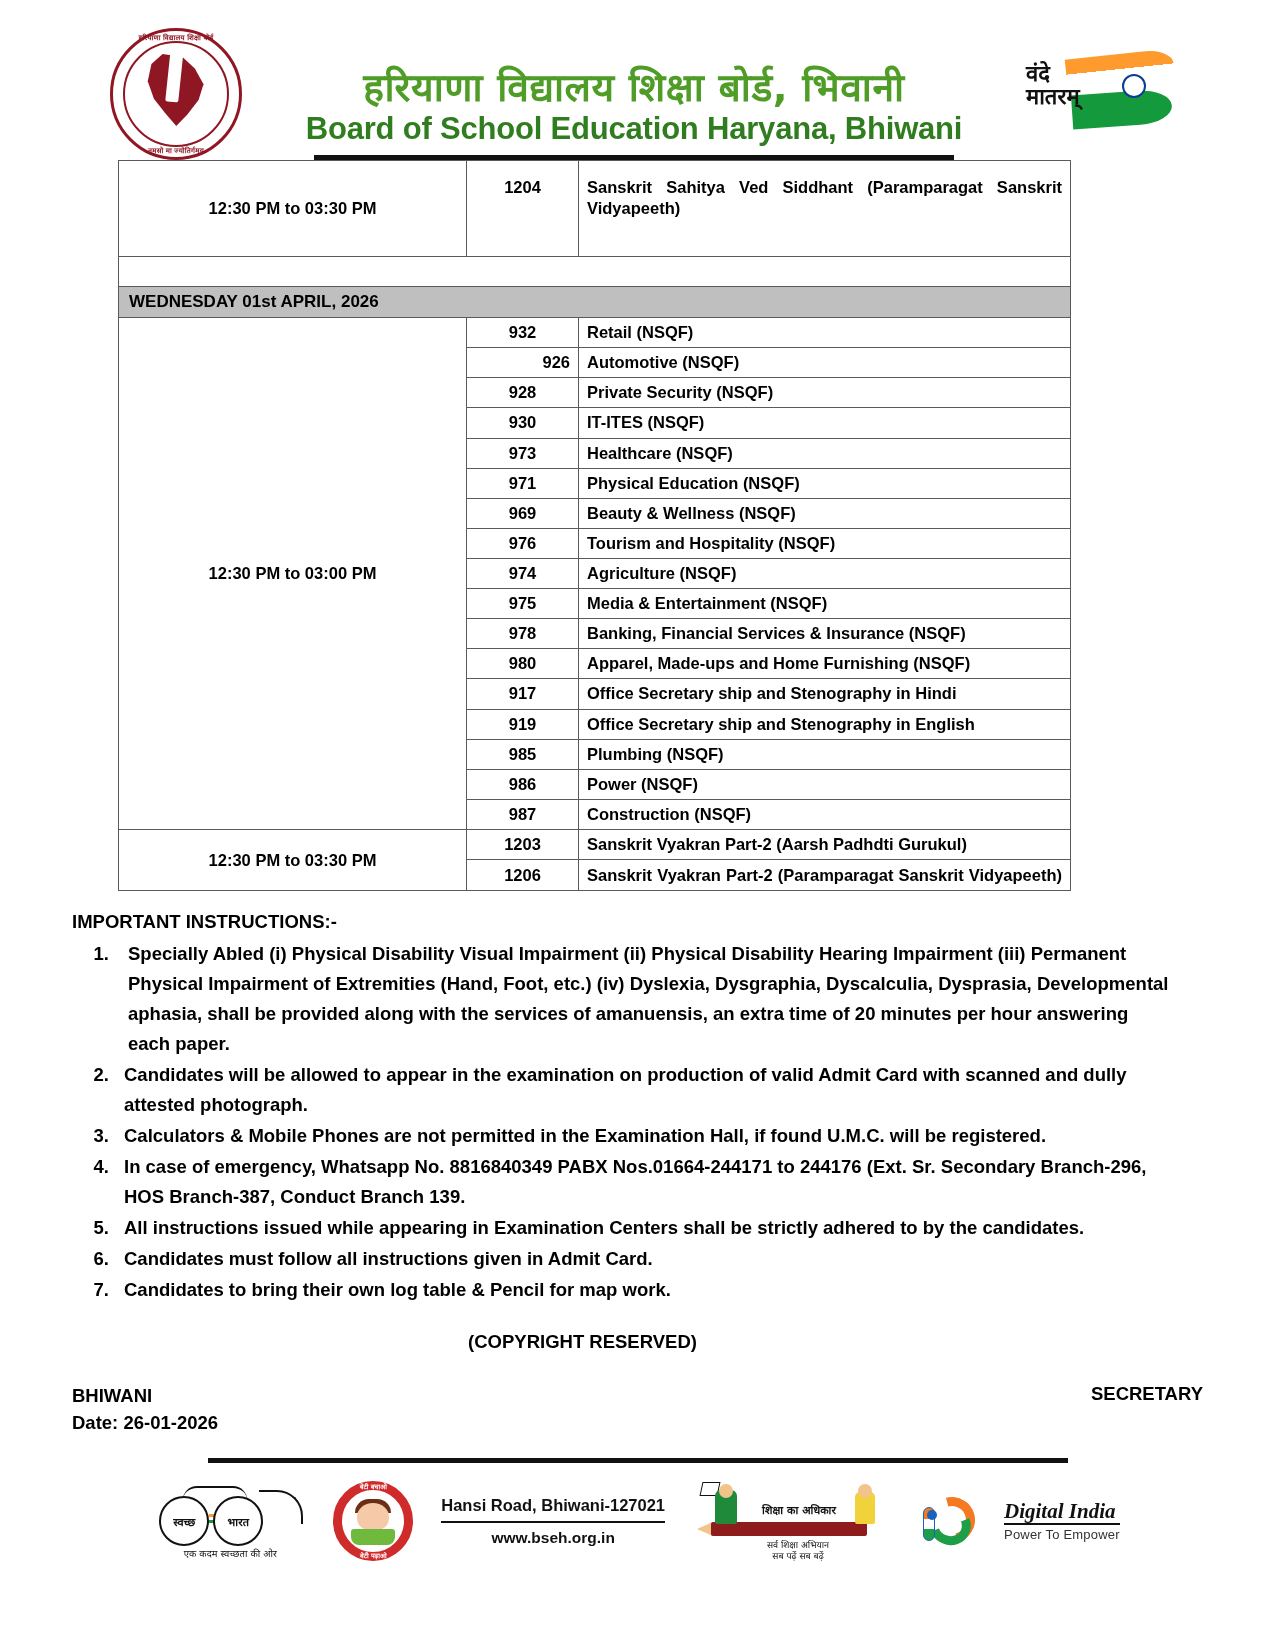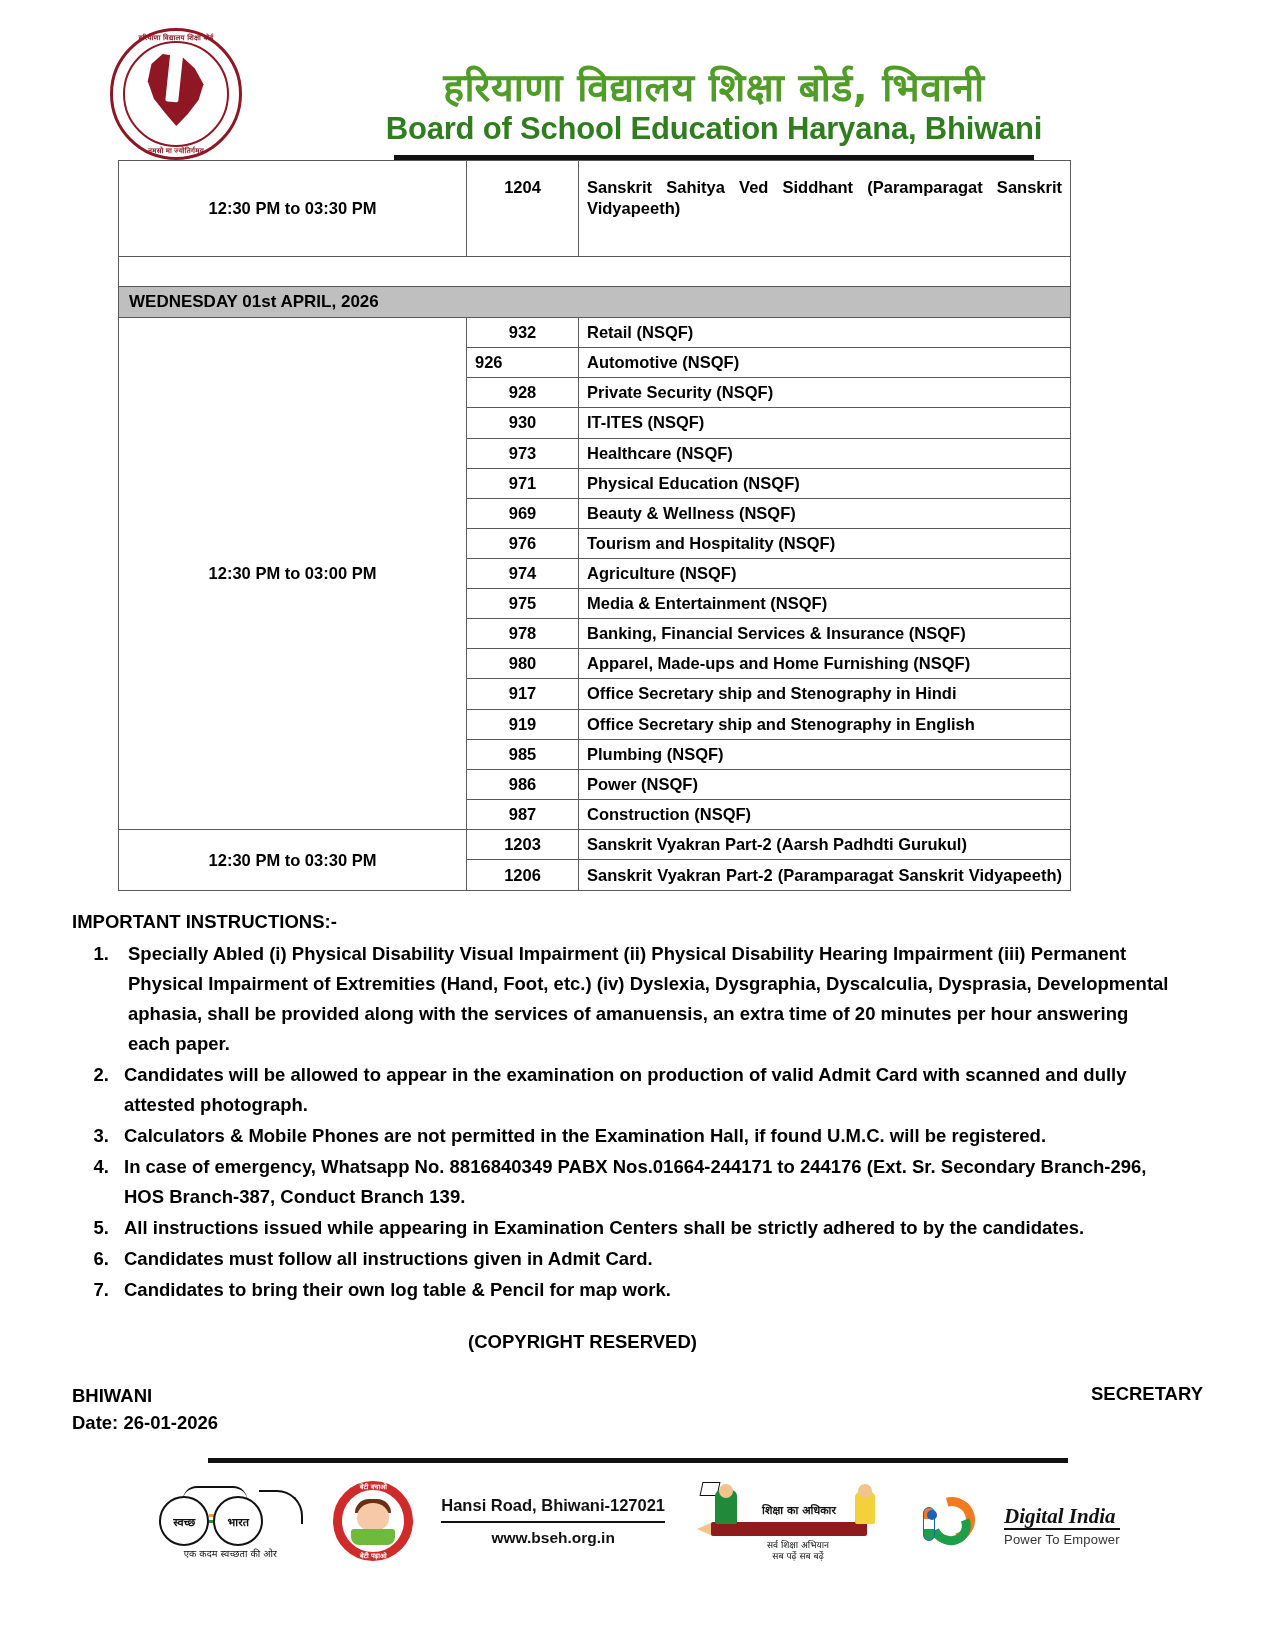--- a/index.html
+++ b/index.html
@@ -370,21 +370,21 @@
   }
   .ska-t2, .ska-t3 {
     position: absolute; left: 30px; width: 150px; text-align: center;
     font-family: "DejaVu Sans", sans-serif;
     font-size: 9px; color: #111;
   }
   .ska-t2 { top: 56px; }
   .ska-t3 { top: 67px; }
 
   
-  .di { display: flex; align-items: flex-end; gap: 25px; }
+  .di { display: flex; align-items: center; gap: 25px; }
   .di-mark { width: 58px; height: 52px; position: relative; }
   .di-swirl {
     position: absolute; left: 8px; top: 2px;
     width: 46px; height: 46px;
     border: 9px solid #f47920;
     border-radius: 50%;
     border-left-color: transparent;
     border-bottom-color: transparent;
     transform: rotate(30deg);
   }
@@ -438,20 +438,26 @@
     <div class="emblem-txt-top">हरियाणा विद्यालय शिक्षा बोर्ड</div>
     <div class="emblem-txt-bot">तमसो मा ज्योतिर्गमय</div>
   </div>
 
   <div class="header-title-wrap">
     <div class="hindi-title">हरियाणा विद्यालय शिक्षा बोर्ड, भिवानी</div>
     <div class="english-title">Board of School Education Haryana, Bhiwani</div>
     <div class="header-rule"></div>
   </div>
 
+  <div class="vande-logo">
+    <div class="vande-flag-s"></div>
+    <div class="vande-flag-g"></div>
+    <div class="vande-chakra"></div>
+    <div class="vande-text">वंदे<br>मातरम्</div>
+  </div>
 </div>
 
 <div class="sched-wrap">
   <table class="sched">
     <colgroup>
       <col class="col-time">
         <col class="col-code">
         <col class="col-subj">
     </colgroup>
     <tbody>
@@ -469,21 +475,21 @@
       <tr class="daybar">
         <td colspan="3">WEDNESDAY 01st APRIL, 2026</td>
       </tr>
 
       <tr>
         <td class="time-cell" rowspan="17">12:30 PM to 03:00 PM</td>
         <td class="nsqf-row" style="text-align:center;">932</td>
         <td class="nsqf-row">Retail (NSQF)</td>
       </tr>
       <tr>
-        <td class="nsqf-row" style="text-align:left;">926</td>
+        <td class="nsqf-row" style="text-align:right;">926</td>
         <td class="nsqf-row">Automotive (NSQF)</td>
       </tr>
       <tr>
         <td class="nsqf-row" style="text-align:center;">928</td>
         <td class="nsqf-row">Private Security (NSQF)</td>
       </tr>
       <tr>
         <td class="nsqf-row" style="text-align:center;">930</td>
         <td class="nsqf-row">IT-ITES (NSQF)</td>
       </tr>

